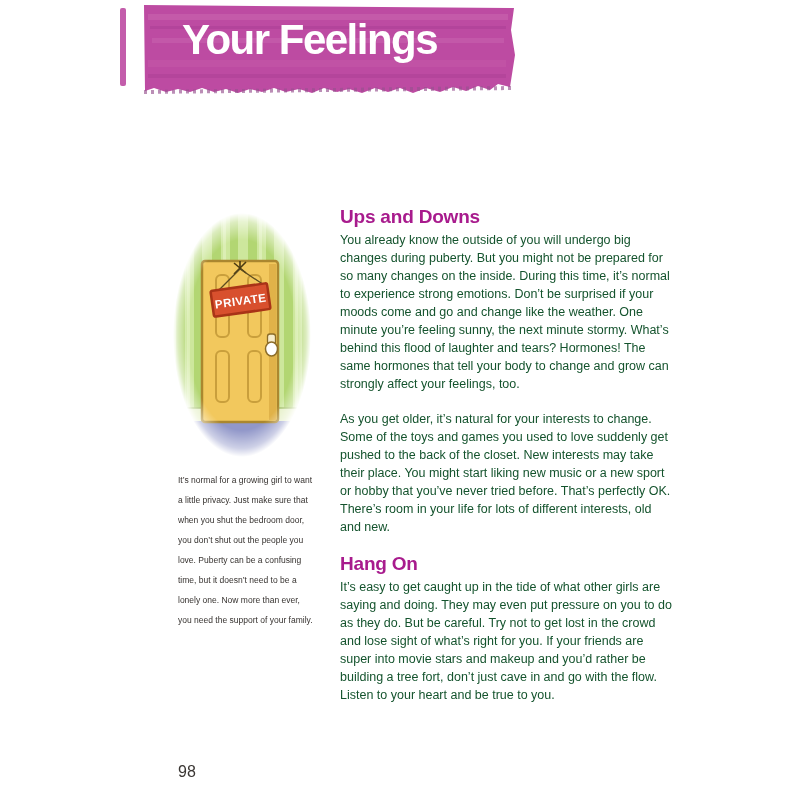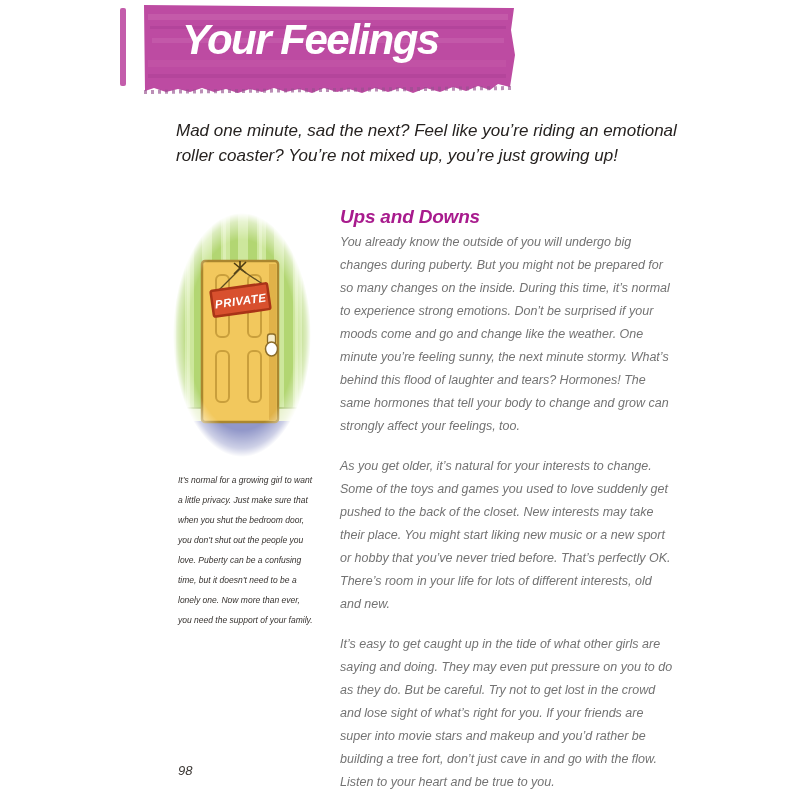--- a/index.html
+++ b/index.html
@@ -1,40 +1,40 @@
 <!DOCTYPE html>
 <html><head>
 <meta charset="utf-8">
 <style>
   html,body{margin:0;padding:0;background:#fff;}
   #page{position:relative;width:800px;height:800px;background:#ffffff;overflow:hidden;
-        font-family:"Liberation Sans",sans-serif;color:#2d2a28;font-style:italic;}
+        font-family:"Liberation Sans",sans-serif;color:#2d2a28;}
 
   
   .banner{position:absolute;left:118px;top:0;width:404px;height:98px;}
   .banner svg{position:absolute;left:0;top:0;}
   .banner-title{position:absolute;left:64px;top:16px;font-size:42px;font-weight:bold;
                 color:#ffffff;letter-spacing:-1.5px;white-space:nowrap;}
 
   
   .intro{position:absolute;left:176px;top:118px;width:512px;font-size:17px;
          line-height:25px;color:#262220;}
 
   
   .illustration{position:absolute;left:172px;top:212px;width:140px;height:247px;}
   .caption{position:absolute;left:178px;top:470px;width:136px;font-size:8.5px;
            line-height:20px;color:#36322f;}
 
   
   .content{position:absolute;left:340px;top:206px;width:334px;}
   .section h3{margin:0;font-size:19px;font-weight:bold;color:#a81b8d;letter-spacing:-0.2px;}
-  .section p{margin:3px 0 0 0;font-size:12.5px;line-height:23px;color:#737373;}
+  .section p{margin:3px 0 0 0;font-size:12.5px;line-height:18px;color:#14532d;}
   .section + .section{margin-top:17px;}
 
-  .page-number{position:absolute;left:178px;top:763px;font-size:13px;color:#3a3633;}
+  .page-number{position:absolute;left:178px;top:763px;font-size:16px;color:#3a3633;}
 </style>
 </head>
 <body>
 
 <div id="page">
 
   <div class="banner">
     <svg width="404" height="98" viewBox="0 0 404 98">
       <rect x="2" y="8" width="6" height="78" rx="2" fill="#bd4ba2" opacity="0.9"></rect>
       <path fill="#bd4ba2" d="M26,5 L396,8 L393,30 L397,55 L392,87
@@ -47,21 +47,20 @@
         <rect x="34" y="38" width="352" height="5" fill="#d177b8" opacity="0.30"></rect>
         <rect x="30" y="60" width="358" height="7" fill="#ca64ad" opacity="0.30"></rect>
         <rect x="32" y="26" width="356" height="3" fill="#9a3488" opacity="0.28"></rect>
         <rect x="30" y="74" width="358" height="4" fill="#9a3488" opacity="0.25"></rect>
       </g>
       <path d="M26,92 L396,88" stroke="#96528f" stroke-width="4" stroke-dasharray="3 4" opacity="0.65" fill="none"></path>
     </svg>
     <div class="banner-title">Your Feelings</div>
   </div>
 
-  <div class="intro">Mad one minute, sad the next? Feel like you’re riding an emotional roller coaster? You’re not mixed up, you’re just growing up!</div>
 
   <svg class="illustration" width="140" height="247" viewBox="0 0 140 247">
     <defs>
       <radialGradient id="fade">
         <stop offset="0%" stop-color="#fff"></stop>
         <stop offset="78%" stop-color="#fff"></stop>
         <stop offset="93%" stop-color="#fff" stop-opacity="0.45"></stop>
         <stop offset="100%" stop-color="#fff" stop-opacity="0"></stop>
       </radialGradient>
       <mask id="vignette">
@@ -129,19 +128,20 @@
 
   <div class="content">
     <div class="section">
       <h3>Ups and Downs</h3>
       <p>You already know the outside of you will undergo big changes during puberty. But you might not be prepared for so many changes on the inside. During this time, it’s normal to experience strong emotions. Don’t be surprised if your moods come and go and change like the weather. One minute you’re feeling sunny, the next minute stormy. What’s behind this flood of laughter and tears? Hormones! The same hormones that tell your body to change and grow can strongly affect your feelings, too.</p>
     </div>
     <div class="section">
       <p>As you get older, it’s natural for your interests to change. Some of the toys and games you used to love suddenly get pushed to the back of the closet. New interests may take their place. You might start liking new music or a new sport or hobby that you’ve never tried before. That’s perfectly OK. There’s room in your life for lots of different interests, old and new.</p>
     </div>
     <div class="section">
+      <h3>Hang On</h3>
       <p>It’s easy to get caught up in the tide of what other girls are saying and doing. They may even put pressure on you to do as they do. But be careful. Try not to get lost in the crowd and lose sight of what’s right for you. If your friends are super into movie stars and makeup and you’d rather be building a tree fort, don’t just cave in and go with the flow. Listen to your heart and be true to you.</p>
     </div>
   </div>
 
   <div class="page-number">98</div>
 
 </div>
 
 </body></html>

